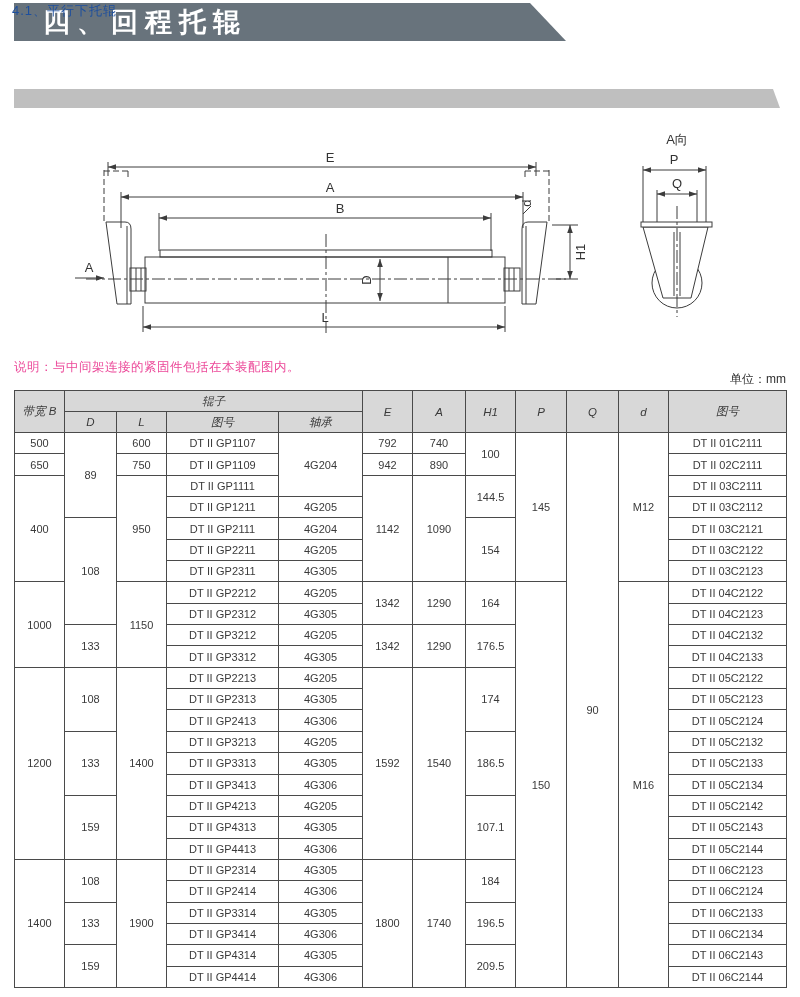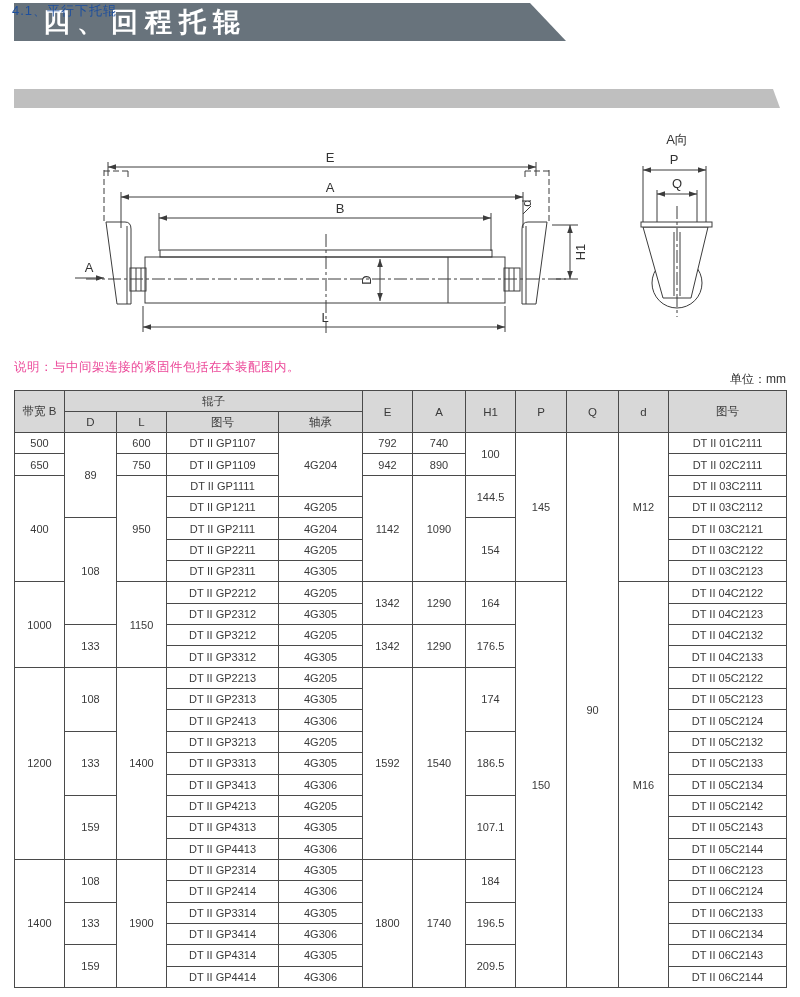--- a/index.html
+++ b/index.html
@@ -18,21 +18,21 @@
   
   .drawing{position:absolute;left:0;top:128px;width:800px;height:225px;}
   .drawing text{fill:#333;font-size:13px;font-family:"Liberation Sans","DejaVu Sans",sans-serif;}
   .note{position:absolute;left:14px;top:359px;font-size:12.5px;color:#ec4899;letter-spacing:.5px;}
   .unit{position:absolute;right:14px;top:371px;font-size:12px;color:#2f2f2f;text-align:center;}
   
   .tablewrap{position:absolute;left:14px;top:390px;width:772px;}
   table.spec{border-collapse:collapse;table-layout:fixed;width:772px;}
   table.spec th,table.spec td{border:1px solid #4a4a4a;text-align:center;vertical-align:middle;
       padding:0;font-size:11px;font-weight:normal;color:#3a3a3a;white-space:nowrap;overflow:hidden;}
-  table.spec thead th{background:#d8d8d8;height:20px;font-size:11.5px;}
+  table.spec thead th{background:#d8d8d8;height:20px;font-size:11.5px;font-style:italic;}
   table.spec tbody tr{height:21.35px;}
 </style>
 </head>
 <body>
 
 <div id="page">
 
   <div class="banner"></div>
   <div class="banner-title">四、回程托辊</div>
 

